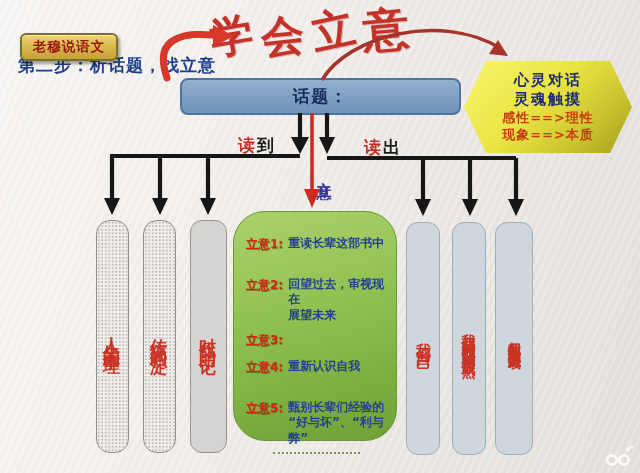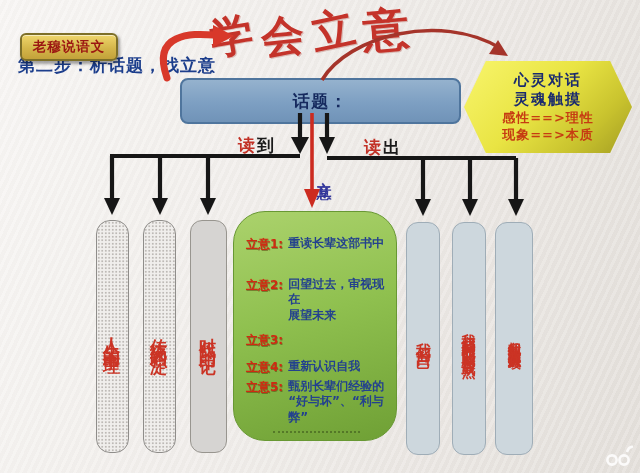--- a/index.html
+++ b/index.html
@@ -35,21 +35,21 @@
     color:#c4332a;font-size:43px;font-weight:bold;transform:rotate(-2deg);
     text-shadow:1px 1px 0 rgba(150,30,20,.25);
   }
   .title span{display:inline-block;}
   .title span:nth-child(1){transform:rotate(-8deg) translateY(2px);}
   .title span:nth-child(2){transform:rotate(-4deg) translateY(4px);}
   .title span:nth-child(3){transform:rotate(-10deg);}
   .title span:nth-child(4){transform:rotate(-3deg) translateY(-1px);font-size:46px;}
 
   .topic-box{
-    position:absolute;left:180px;top:78px;width:281px;height:46px;box-sizing:border-box;
+    position:absolute;left:180px;top:78px;width:281px;height:37px;box-sizing:border-box;
     background:linear-gradient(180deg,#95b2ce 0%,#7d9fc2 55%,#7093b8 100%);
     border:2px solid #4f759d;border-radius:8px;z-index:1;
     display:flex;align-items:center;justify-content:center;gap:16px;
     color:#15295e;font-size:17px;font-weight:bold;letter-spacing:1.5px;
   }
 
   .hexagon{
     position:absolute;left:464px;top:61px;width:168px;height:92px;z-index:1;
     clip-path:polygon(13% 0%,87% 0%,100% 50%,87% 100%,13% 100%,0% 50%);
     background:linear-gradient(135deg,#f8f56c 0%,#e9e443 45%,#c9c32e 75%,#a39d22 100%);
@@ -211,21 +211,21 @@
       <span class="idea-text">重读长辈这部书中</span>
     </div>
     <div class="idea" style="margin-bottom:9px;">
       <span class="idea-label">立意2:</span>
       <span class="idea-text">回望过去，审视现在
 展望未来</span>
     </div>
     <div class="idea" style="margin-bottom:10px;">
       <span class="idea-label">立意3:</span>
     </div>
-    <div class="idea" style="margin-bottom:3px;">
+    <div class="idea" style="margin-bottom:24px;">
       <span class="idea-label">立意4:</span>
       <span class="idea-text">重新认识自我</span>
     </div>
     <div class="idea" style="margin-bottom:6px;">
       <span class="idea-label">立意5:</span>
       <span class="idea-text">甄别长辈们经验的
 “好与坏”、“利与弊”</span>
     </div>
     <div class="dashed-line"></div>
   </div>

